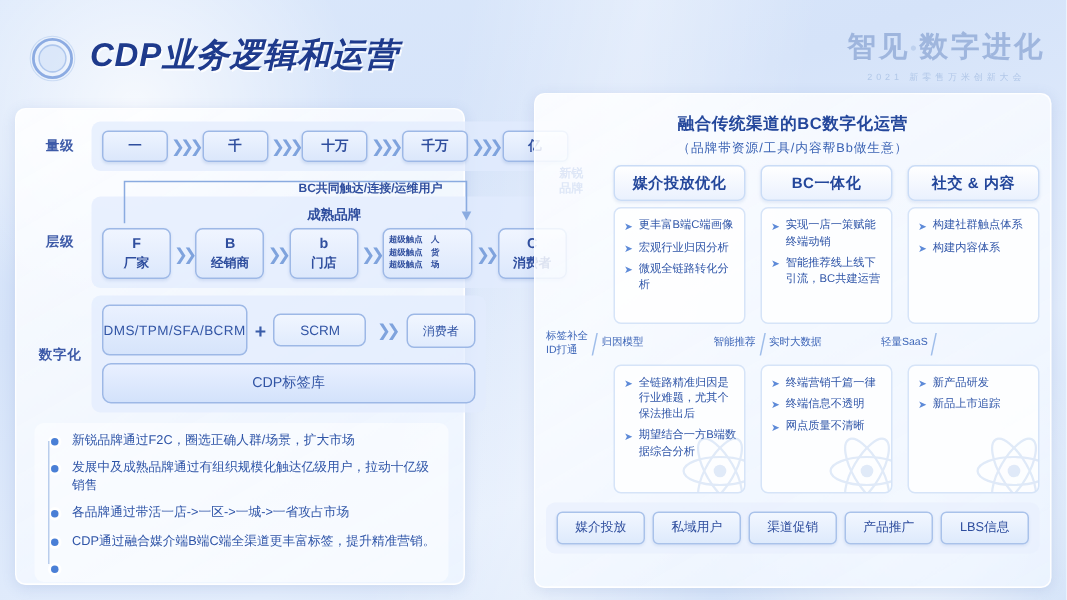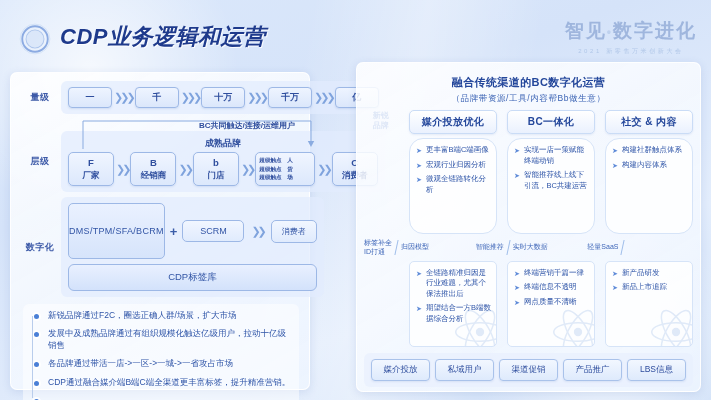--- a/index.html
+++ b/index.html
@@ -111,21 +111,21 @@
     line-height: 1.2; text-align: center;
   }
   .connector { position: absolute; pointer-events: none; }
 
   
   .digital-line { display: flex; align-items: center; gap: 5px; }
   .bar-main {
     flex: 1; background: linear-gradient(180deg, #eaf1ff, #d6e4fb);
     border: 1px solid #9db8e6; border-radius: 5px;
     color: #3255a5; font-size: 9px; text-align: center;
-    padding: 22px 0; letter-spacing: .3px;
+    padding: 11px 0; letter-spacing: .3px;
   }
   .plus { color: #3a5ca8; font-size: 13px; font-weight: 700; }
   .bar-scrm {
     width: 62px; background: linear-gradient(180deg, #f1f6ff, #e0ebfd);
     border: 1px solid #9db8e6; border-radius: 5px;
     color: #3255a5; font-size: 9px; text-align: center; padding: 5px 0;
   }
   .bar-consumer {
     width: 46px; background: linear-gradient(180deg, #f1f6ff, #e0ebfd);
     border: 1px solid #9db8e6; border-radius: 5px;
@@ -169,21 +169,21 @@
     border: 1px solid #cadcf6; border-radius: 5px;
     text-align: center; font-size: 10px; font-weight: 700;
     color: #24479b; padding: 4px 0; letter-spacing: .4px;
     box-shadow: 0 1px 2px rgba(90,125,190,.12);
   }
   .card {
     margin-top: 4px; background: rgba(255,255,255,.82);
     border: 1px solid #d6e4f8; border-radius: 5px;
     padding: 6px 5px; position: relative; overflow: hidden;
   }
-  .card.top { height: 96px; border-radius: 14px; }
+  .card.top { height: 78px; }
   .card.bot { height: 86px; }
   .li { display: flex; align-items: flex-start; margin-bottom: 4px; }
   .li:last-child { margin-bottom: 0; }
   .li-mark { color: #5d8ad8; font-size: 7px; flex: none; margin: 2px 4px 0 1px; }
   .li-text { font-size: 7.5px; color: #2f55a8; line-height: 1.42; }
   .atom {
     position: absolute; right: -12px; bottom: -14px;
     width: 56px; height: 56px; opacity: .20; pointer-events: none;
   }
 

